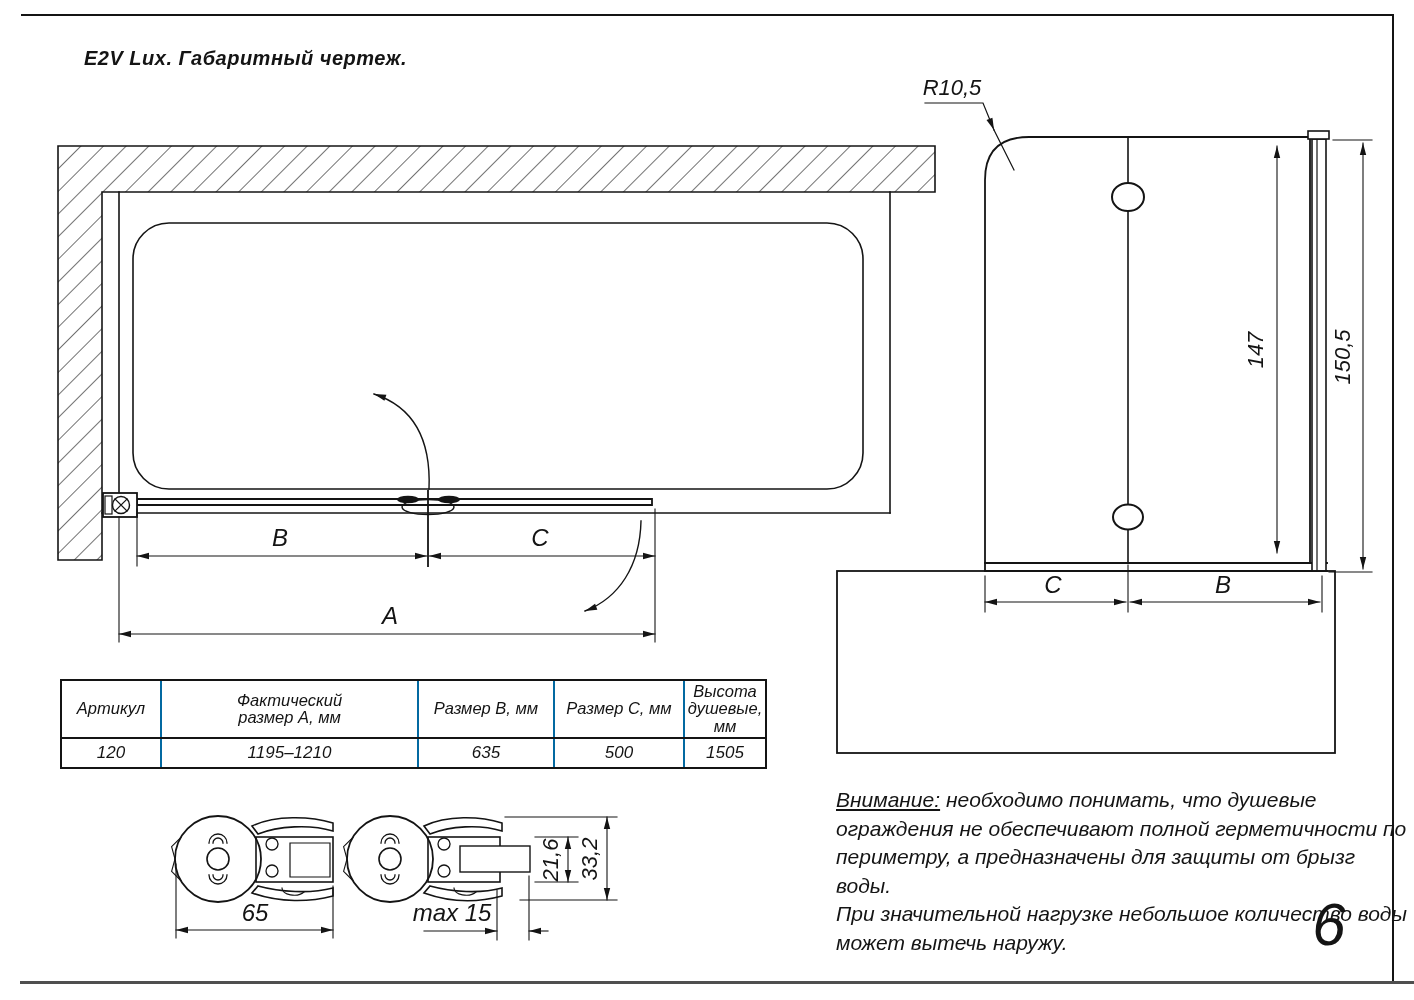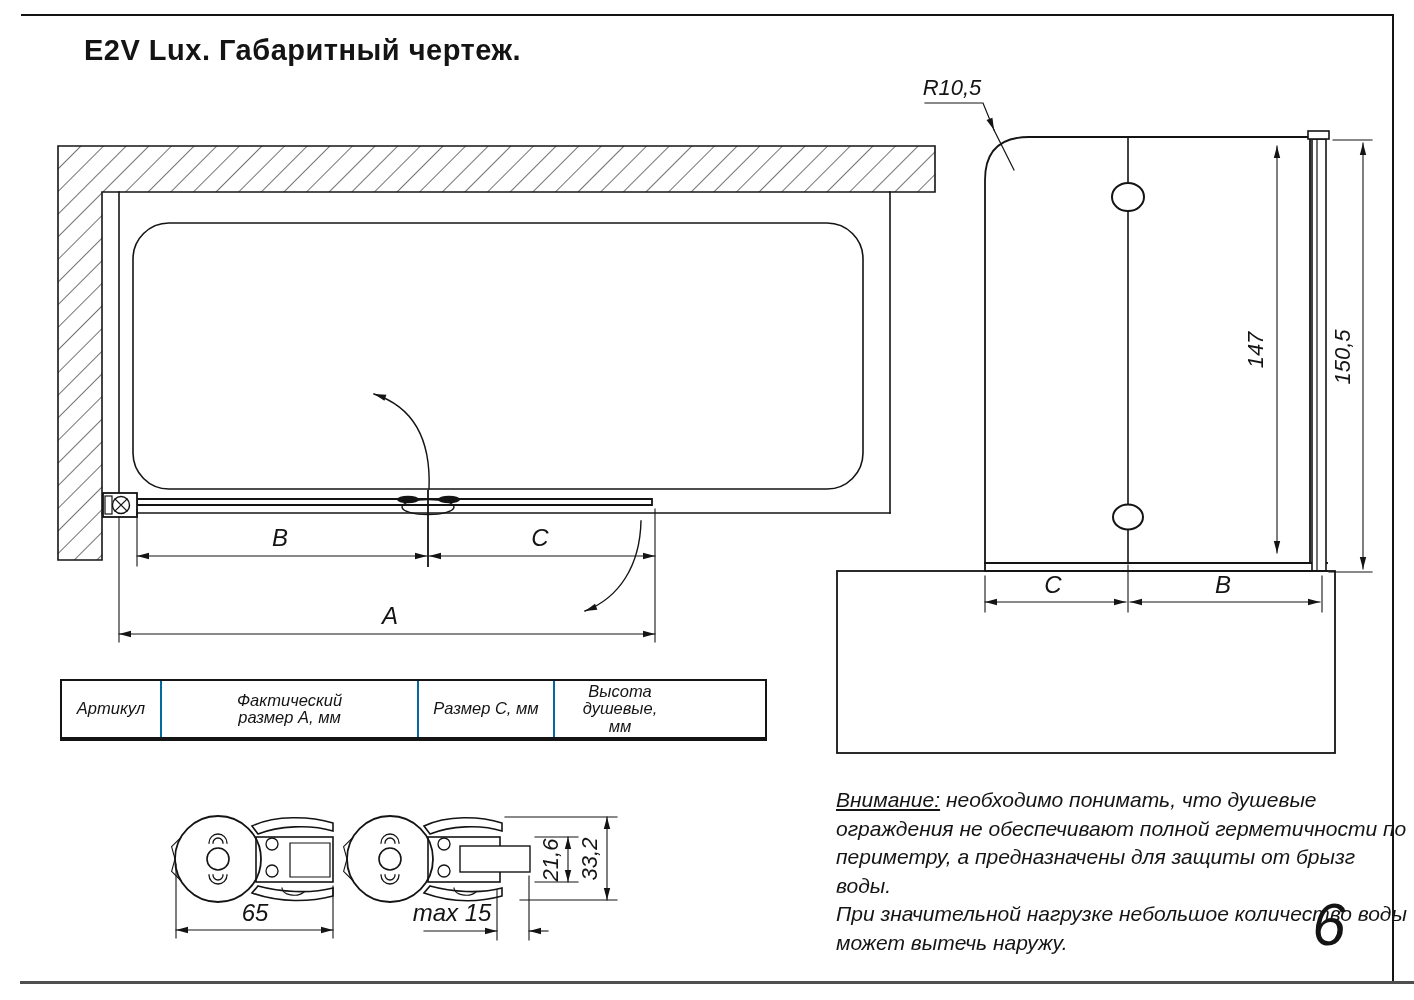--- a/index.html
+++ b/index.html
@@ -3,21 +3,21 @@
 <meta charset="utf-8">
 <style>
   html,body{margin:0;padding:0;}
   body{
     width:1414px;height:1000px;position:relative;overflow:hidden;
     background:#ffffff;color:#141414;
     font-family:"Liberation Sans", sans-serif;
   }
   .abs{position:absolute;}
   #title{
-    left:84px;top:34px;font-size:29px;font-weight:600;
+    left:84px;top:47px;font-size:20px;font-style:italic;font-weight:600;
     letter-spacing:.5px;white-space:nowrap;
   }
   
   #spec-table{
     left:60px;top:679px;width:707px;
     border:2.5px solid #141414;box-sizing:border-box;
     font-style:italic;
   }
   .trow{display:grid;grid-template-columns:100px 257px 136px 130px auto;}
   .trow.head{height:56px;border-bottom:2px solid #141414;}
@@ -184,24 +184,32 @@
       <text class="dimtxt-sm" transform="translate(597,859) rotate(-90)" text-anchor="middle" stroke="none">33,2</text>
     </g>
   </g>
 </svg>
 
 <div class="abs" id="spec-table">
   <div class="trow head">
     <div class="tcell">Артикул</div>
     <div class="tcell">Фактический
 размер А, мм</div>
+    <div class="tcell">Размер В, мм</div>
     <div class="tcell">Размер С, мм</div>
     <div class="tcell">Высота
 душевые,
 мм</div>
+  </div>
+  <div class="trow data">
+    <div class="tcell">120</div>
+    <div class="tcell">1195–1210</div>
+    <div class="tcell">635</div>
+    <div class="tcell">500</div>
+    <div class="tcell">1505</div>
   </div>
 </div>
 
 <div class="abs" id="warning">
   <span class="wlabel">Внимание:</span><span class="wtext"> необходимо понимать, что душевые
 ограждения не обеспечивают полной герметичности по
 периметру, а предназначены для защиты от брызг воды.
 При значительной нагрузке небольшое количество воды
 может вытечь наружу.</span>
 </div>

